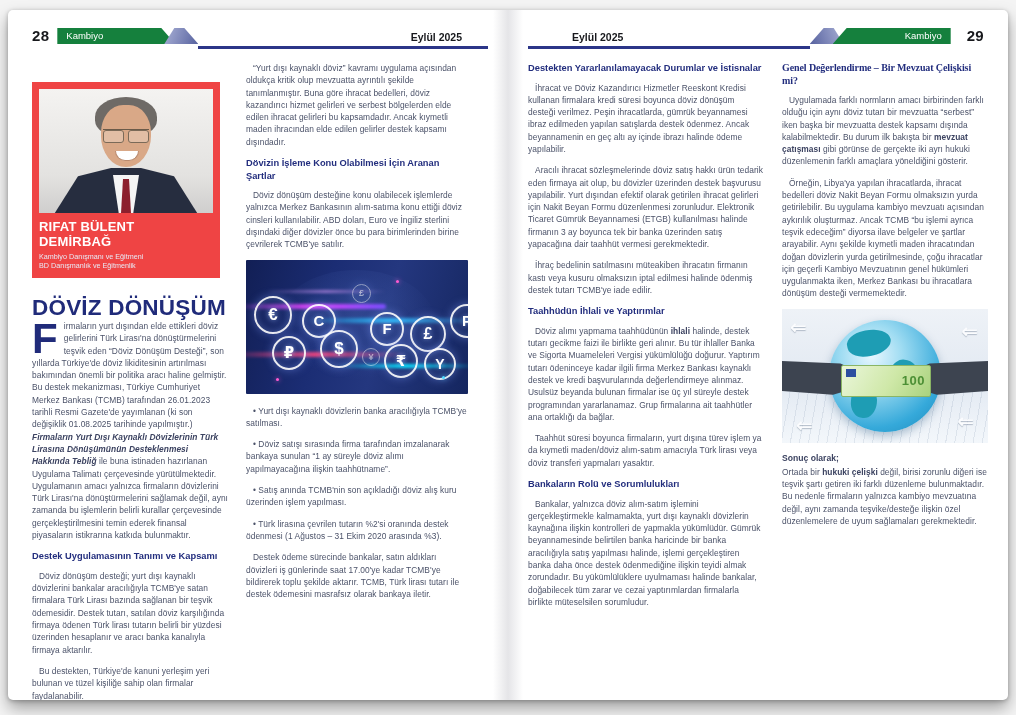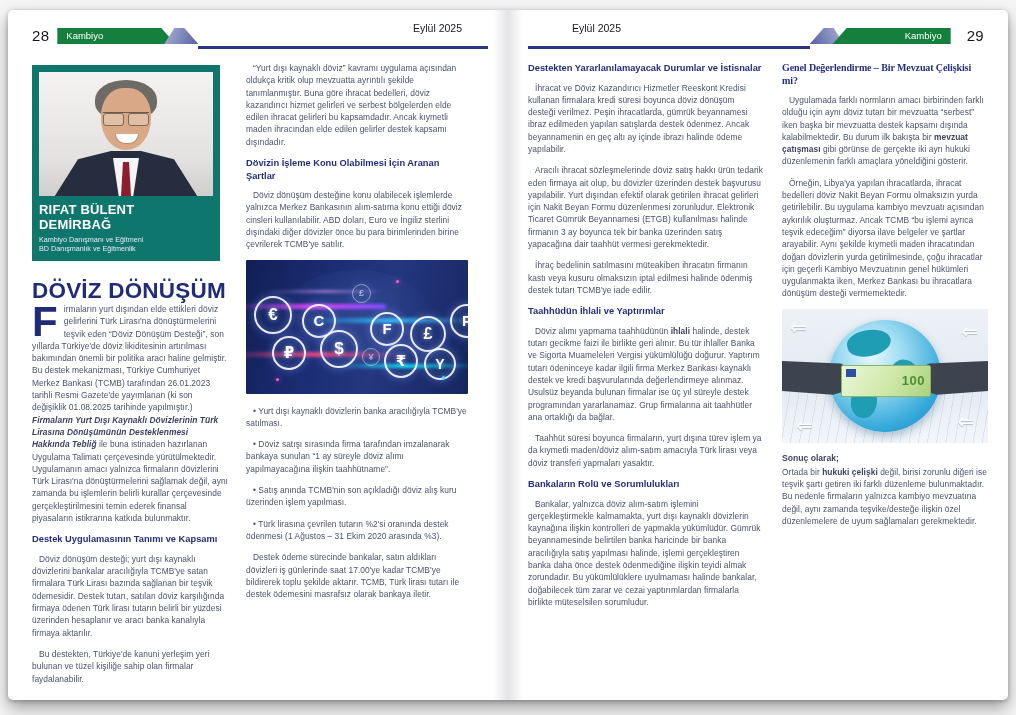--- a/index.html
+++ b/index.html
@@ -18,48 +18,48 @@
   .spread::after{ 
     content:"";position:absolute;left:50%;top:0;width:30px;height:100%;margin-left:-15px;
     background:linear-gradient(to right, rgba(0,0,0,0), rgba(70,70,90,.14) 50%, rgba(0,0,0,0));
     pointer-events:none;
   }
   .page{position:relative;width:500px;height:690px;box-sizing:border-box;padding:16px 20px 0 24px;overflow:hidden;}
   .page.right{padding:16px 24px 0 20px;}
 
   
   .hdr{display:flex;align-items:flex-start;height:26px;}
-  .pgnum{font-size:15px;font-weight:normal;color:#17181c;line-height:20px;letter-spacing:.3px;}
+  .pgnum{font-size:15px;font-weight:bold;color:#17181c;line-height:20px;letter-spacing:.3px;}
   .tab{position:relative;margin:2px 0 0 8px;height:16px;width:118px;background:#15803d;
        clip-path:polygon(0 0, calc(100% - 14px) 0, 100% 100%, 0 100%);
        color:#fff;font-size:9.5px;line-height:16px;padding-left:9px;box-sizing:border-box;}
   .tabtail{margin:2px 0 0 -11px;height:16px;width:34px;
        background:linear-gradient(110deg,#aab1d6,#57629f);
        clip-path:polygon(10px 0, calc(100% - 14px) 0, 100% 100%, 0 100%);}
   .tab.rev{margin:2px 8px 0 0;clip-path:polygon(14px 0, 100% 0, 100% 100%, 0 100%);
        padding-left:0;padding-right:9px;text-align:right;width:118px;}
   .tabtail.rev{margin:2px -11px 0 0;clip-path:polygon(14px 0, calc(100% - 10px) 0, 100% 100%, 0 100%);
        background:linear-gradient(250deg,#aab1d6,#57629f);}
   .rule{flex:1;position:relative;align-self:flex-end;height:3px;background:#2b3588;margin-bottom:3px;}
-  .rule .date{position:absolute;bottom:15px;font-size:10.5px;font-weight:normal;color:#17181c;}
+  .rule .date{position:absolute;bottom:6px;font-size:10.5px;font-weight:bold;color:#17181c;}
   .rule .date.r{right:26px;} .rule .date.l{left:44px;}
 
   
   .cols{display:flex;margin-top:10px;}
   p.body{margin:0 0 9px 0;font-size:8.4px;line-height:12.3px;color:#4b5269;text-indent:7px;letter-spacing:.05px;}
   p.body.nogap{margin-bottom:0;}
   .h{margin:4px 0 7px 0;font-size:9.3px;line-height:12.5px;font-weight:bold;color:#232e7e;}
   .b{font-weight:bold;color:#3c4361;}
   .bi{font-weight:bold;font-style:italic;color:#3c4361;}
 
   
   .sidebar{width:196px;margin-right:18px;flex-shrink:0;}
   .maincol{width:222px;flex-shrink:0;}
 
-  .author-box{margin-top:3px;background:#0f766e;padding:7px 7px 8px 7px;box-sizing:border-box;width:188px;}
+  .author-box{margin-top:20px;background:#ef4444;padding:7px 7px 8px 7px;box-sizing:border-box;width:188px;}
   .photo{position:relative;height:124px;background:linear-gradient(180deg,#f4f3f1 0%,#e3e2e0 70%,#cfcecd 100%);overflow:hidden;}
   .hair{position:absolute;left:50%;top:8px;width:62px;height:40px;margin-left:-31px;border-radius:50% 50% 42% 42%;background:#6e6a66;}
   .face{position:absolute;left:50%;top:16px;width:50px;height:62px;margin-left:-25px;border-radius:46% 46% 52% 52%;background:#d9a887;}
   .glasses{position:absolute;left:50%;top:40px;width:46px;height:12px;margin-left:-23px;
            border-top:1px solid #6b5a49;display:flex;justify-content:space-between;}
   .glasses i{display:block;width:19px;height:11px;border:1.5px solid #7b6a58;border-radius:3px;background:rgba(255,255,255,.25);}
   .smile{position:absolute;left:50%;top:62px;width:22px;height:9px;margin-left:-11px;border-radius:0 0 20px 20px;background:#fff;border:1px solid #b98a6e;border-top:none;}
   .suit{position:absolute;left:50%;bottom:-6px;width:150px;height:52px;margin-left:-75px;background:#262d3f;
         clip-path:polygon(0 100%, 18% 18%, 40% 2%, 60% 2%, 82% 18%, 100% 100%);}
   .shirt{position:absolute;left:50%;bottom:0;width:26px;height:38px;margin-left:-13px;background:#f5f5f5;

